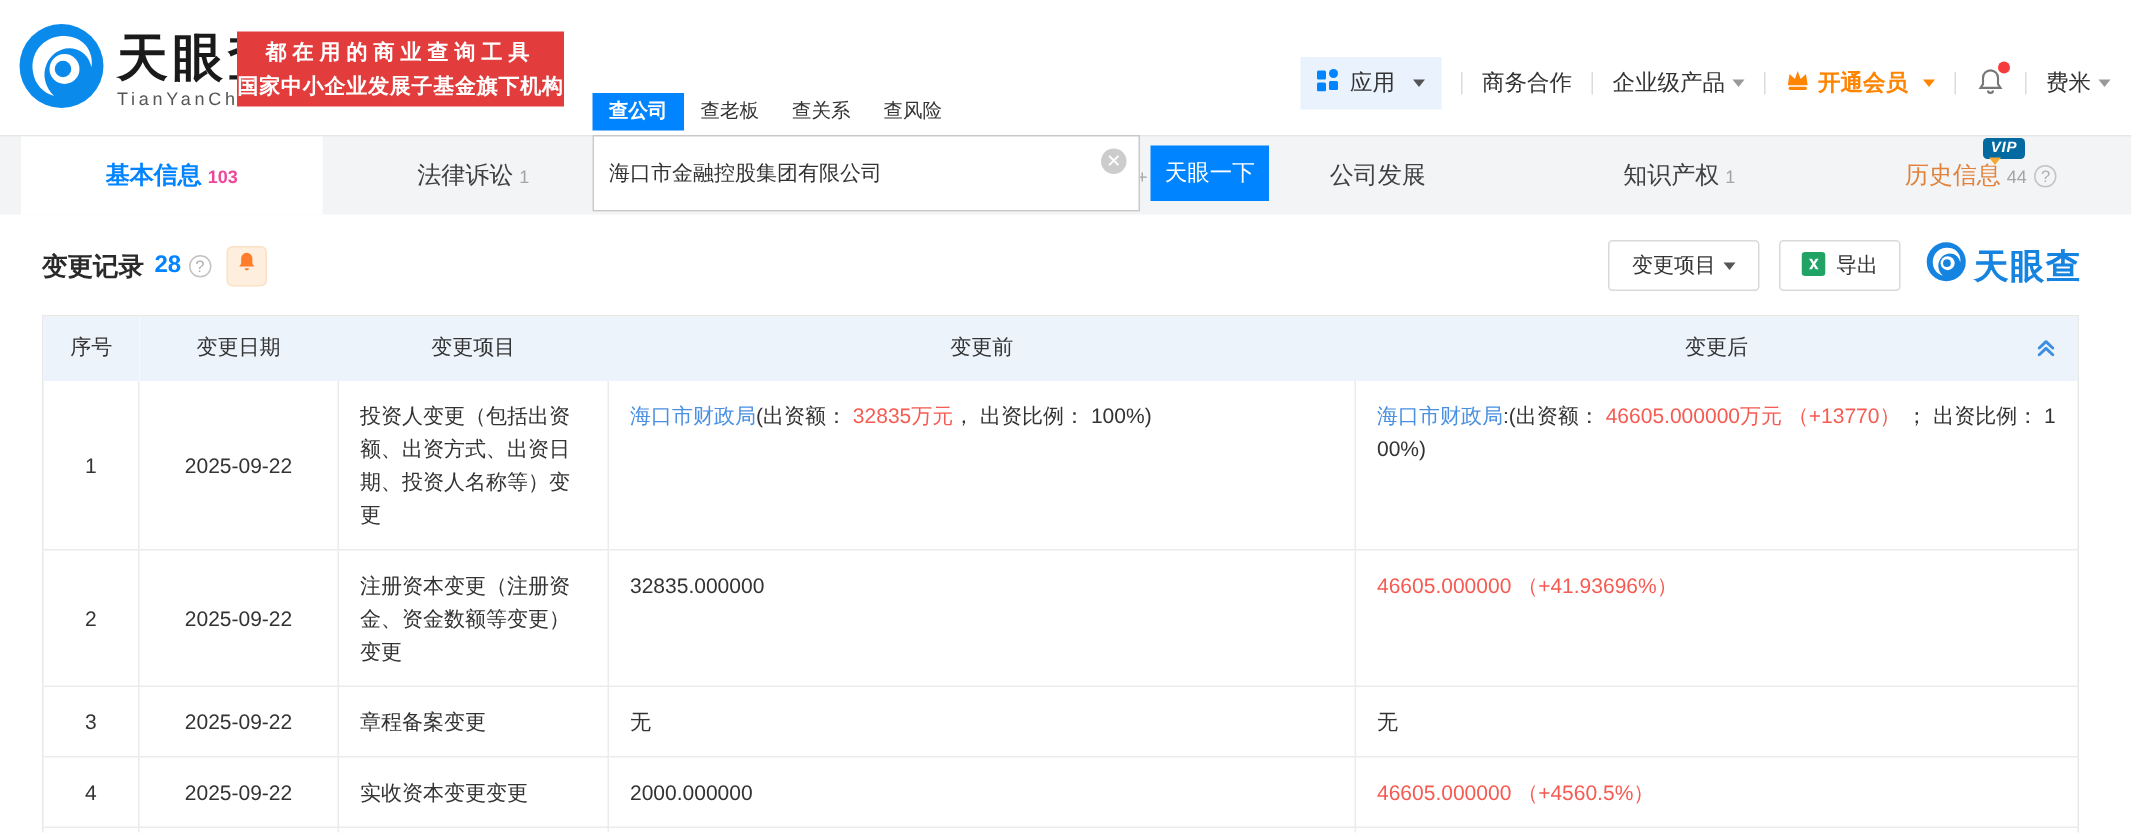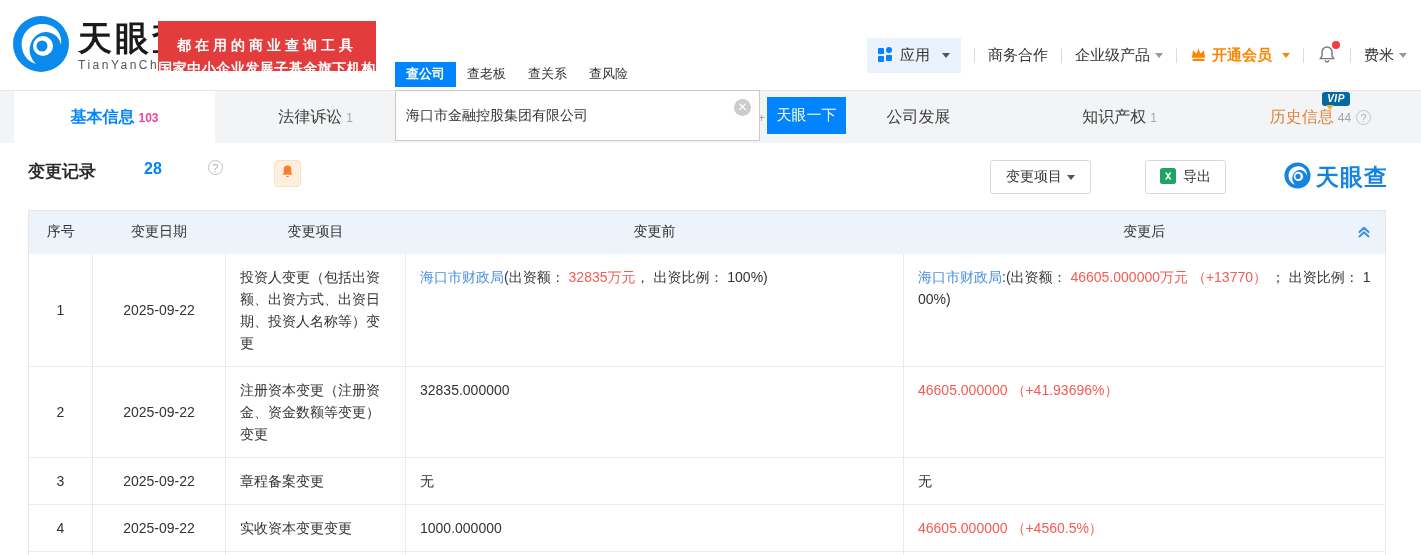--- a/index.html
+++ b/index.html
@@ -6,21 +6,21 @@
   html,body { width:1421px; height:555px; overflow:hidden; background:#fff;
     font-family:"Liberation Sans","DejaVu Sans",sans-serif; color:#333; }
 
   
   .top-header { position:relative; height:90px; background:#fff; }
   .logo-wrap { position:absolute; left:12px; top:15px; display:flex; align-items:center; }
   .logo-text { margin-left:8px; }
   .logo-name { font-size:34px; font-weight:bold; color:#1a1a1a; letter-spacing:3px; line-height:36px; }
   .logo-domain { font-size:12px; color:#555; letter-spacing:2.5px; margin-top:2px; }
   .promo-badge { position:absolute; left:158px; top:21px; width:218px; height:50px;
-    background:#e23c3c; color:#fff; text-align:center; padding-top:13px; }
+    background:#e23c3c; color:#fff; text-align:center; padding-top:2px; }
   .promo-line1 { font-size:14px; font-weight:bold; letter-spacing:4px; line-height:23px; }
   .promo-line2 { font-size:14px; font-weight:bold; letter-spacing:0.5px; line-height:22px; }
 
   .search-area { position:absolute; left:395px; top:14px; width:455px; }
   .search-tabs { display:flex; font-size:13px; }
   .search-tab { padding:3px 11px 4px; color:#333; cursor:pointer;margin-top:48px; }
   .search-tab.active { background:#0084ff; color:#fff; font-weight:bold; }
   .search-row { display:flex; margin-top:3px; align-items:center; }
   .search-box { position:relative; width:365px; }
   .search-box input { width:100%; height:51px; border:1px solid #c9c9c9; padding:0 32px 0 10px;
@@ -51,21 +51,21 @@
   .tab-history .tab-label { color:#e0823c; }
   .label-wrap { position:relative; display:inline-block; }
   .vip-badge { position:absolute; top:-15px; right:-16px; background:#0369a1; color:#fff; font-size:10px;
     font-weight:bold; font-style:italic; padding:1px 5px 2px; border-radius:3px; letter-spacing:0.5px; }
   .vip-badge::after { content:''; position:absolute; left:4px; bottom:-4px;
     border-left:4px solid transparent; border-right:4px solid transparent; border-top:5px solid #f7a832; }
   .q-circle { width:15px; height:15px; border:1px solid #c3c3c3; border-radius:50%; color:#b0b0b0;
     font-size:11px; line-height:14px; text-align:center; display:inline-block; margin-left:5px; }
 
   
-  .section-bar { display:flex; padding:17px 33px 13px 28px;gap:41px; }
+  .section-bar { display:flex; align-items:center; padding:17px 33px 13px 28px; }
   .section-title { font-size:17px; font-weight:bold; color:#2a2a2a; }
   .section-count { font-size:16px; font-weight:bold; color:#0084ff; margin-left:7px; }
   .bell-btn { width:27px; height:27px; background:#fdeedd; border:1px solid #fbe0c3; border-radius:4px;
     display:flex; align-items:center; justify-content:center; margin-left:10px; cursor:pointer; }
   .section-spacer { flex:1; }
   .filter-btn { height:34px; padding:0 15px; border:1px solid #d9d9d9; border-radius:3px; background:#fff;
     font-size:14px; color:#333; display:flex; align-items:center; margin-left:13px; cursor:pointer; font-family:inherit; }
   .export-btn { height:34px; padding:0 14px; border:1px solid #d9d9d9; border-radius:3px; background:#fff;
     font-size:14px; color:#333; display:flex; align-items:center; gap:7px; margin-left:13px; cursor:pointer; font-family:inherit; }
   .watermark { display:flex; align-items:center; gap:5px; margin-left:17px; }
@@ -285,21 +285,21 @@
         <td class="cell-no"><span>3</span></td>
         <td class="cell-date"><span>2025-09-22</span></td>
         <td class="cell-item"><span>章程备案变更</span></td>
         <td class="cell-before"><span>无</span></td>
         <td class="cell-after"><span>无</span></td>
       </tr>
       <tr>
         <td class="cell-no"><span>4</span></td>
         <td class="cell-date"><span>2025-09-22</span></td>
         <td class="cell-item"><span>实收资本变更变更</span></td>
-        <td class="cell-before"><span>1000.000000</span></td>
+        <td class="cell-before"><span>2000.000000</span></td>
         <td class="cell-after"><span class="seg-red">46605.000000 （+4560.5%）</span></td>
       </tr>
       <tr class="partial-row">
         <td></td>
         <td></td>
         <td></td>
         <td></td>
         <td></td>
       </tr>
     </tbody>

